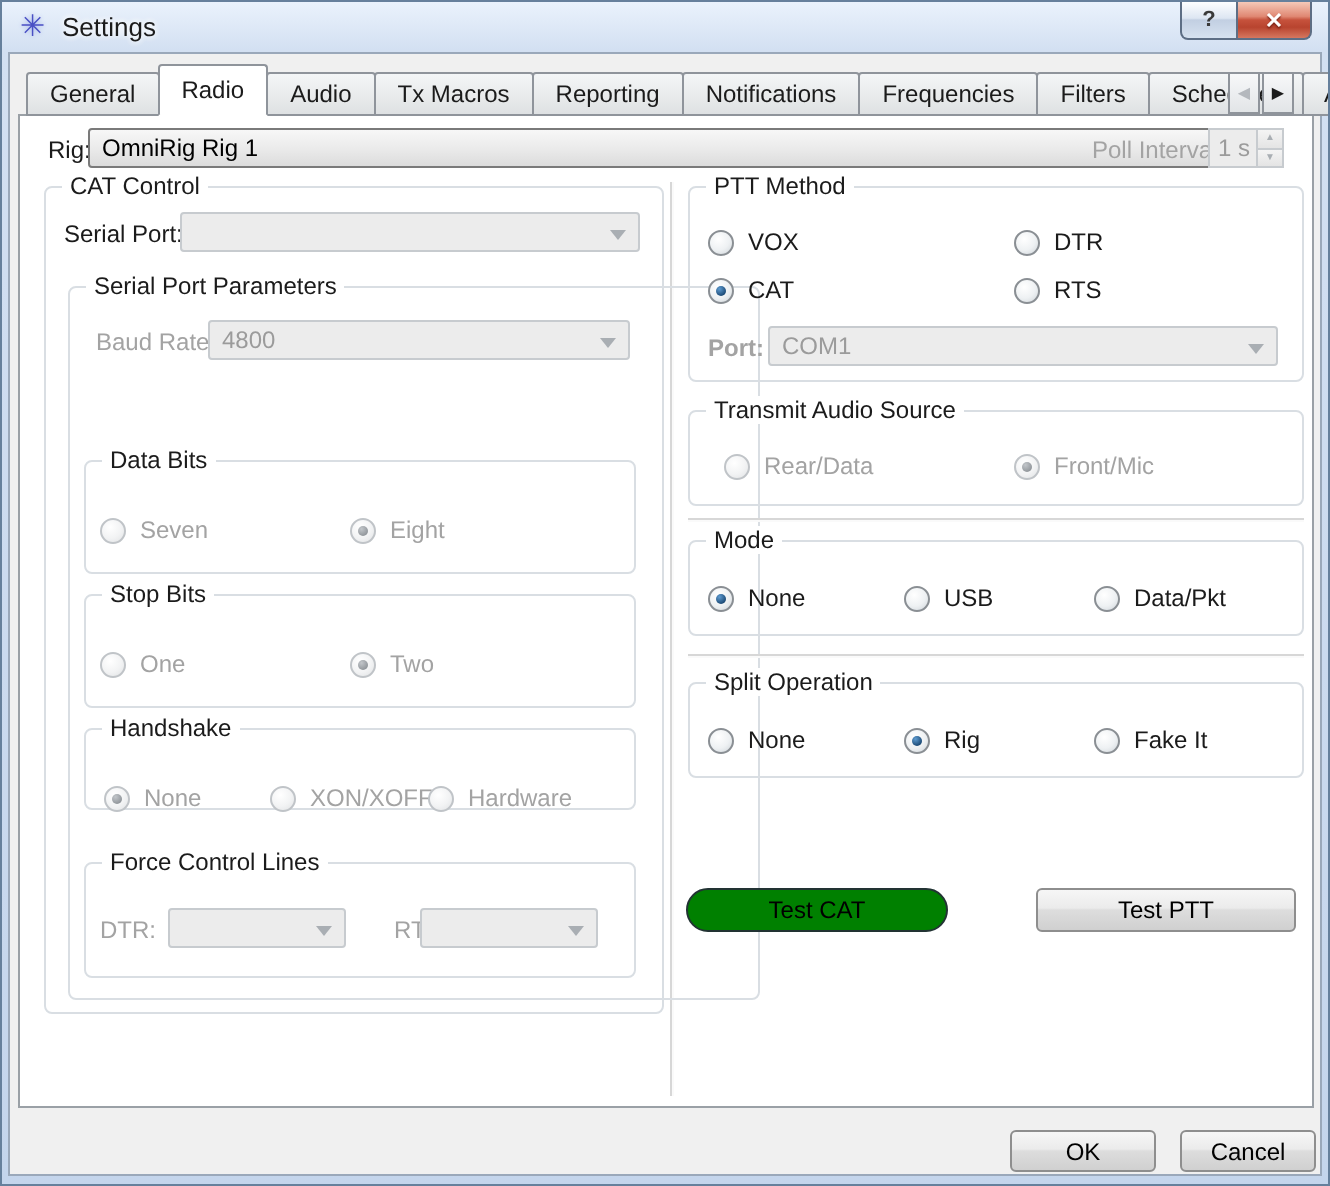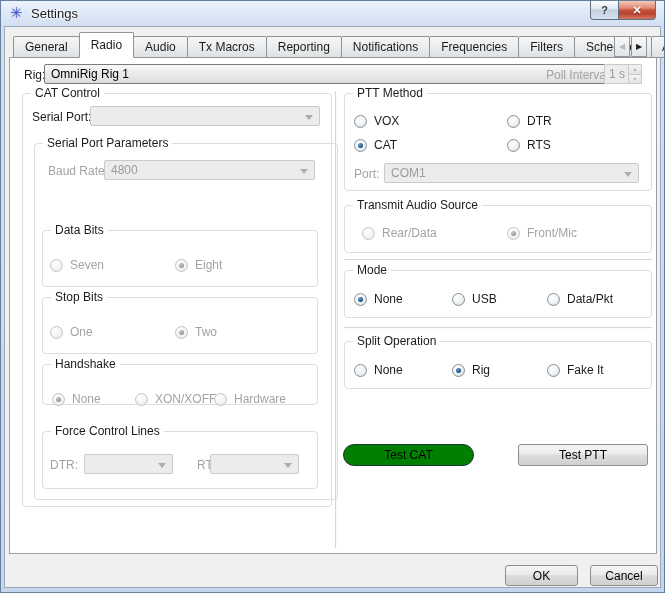--- a/index.html
+++ b/index.html
@@ -147,21 +147,21 @@
 
       <div class="gb" style="left:12px; top:35px; width:310px; height:414px;">
         <span class="gb-title">CAT Control</span>
       </div>
       <span class="lbl" style="left:22px; top:52px;">Serial Port:</span>
       <div class="combo dis" style="left:80px; top:48px; width:230px;">
         <span></span>
         <span class="arr"></span>
       </div>
 
-      <div class="gb" style="left:24px; top:85px; width:304px; height:357px;">
+      <div class="gb" style="left:24px; top:85px; width:346px; height:357px;">
         <span class="gb-title">Serial Port Parameters</span>
       </div>
       <span class="lbl dis" style="left:38px; top:106px;">Baud Rate:</span>
       <div class="combo dis" style="left:94px; top:102px; width:211px;">
         <span>4800</span>
         <span class="arr"></span>
       </div>
 
       <div class="gb" style="left:32px; top:172px; width:276px; height:57px;">
         <span class="gb-title">Data Bits</span>
@@ -229,21 +229,21 @@
         <span>DTR</span>
       </label>
       <label class="radio checked" style="left:344px; top:80px;">
         <span class="rb"></span>
         <span>CAT</span>
       </label>
       <label class="radio" style="left:497px; top:80px;">
         <span class="rb"></span>
         <span>RTS</span>
       </label>
-      <span class="lbl dis" style="left:344px; top:109px;">Port:</span>
+      <span class="lbl dis" style="left:344px; top:109px;font-weight:bold;">Port:</span>
       <div class="combo dis" style="left:374px; top:105px; width:255px;">
         <span>COM1</span>
         <span class="arr"></span>
       </div>
 
       <div class="gb" style="left:334px; top:147px; width:308px; height:48px;">
         <span class="gb-title">Transmit Audio Source</span>
       </div>
       <label class="radio dis" style="left:352px; top:168px;">
         <span class="rb"></span>

